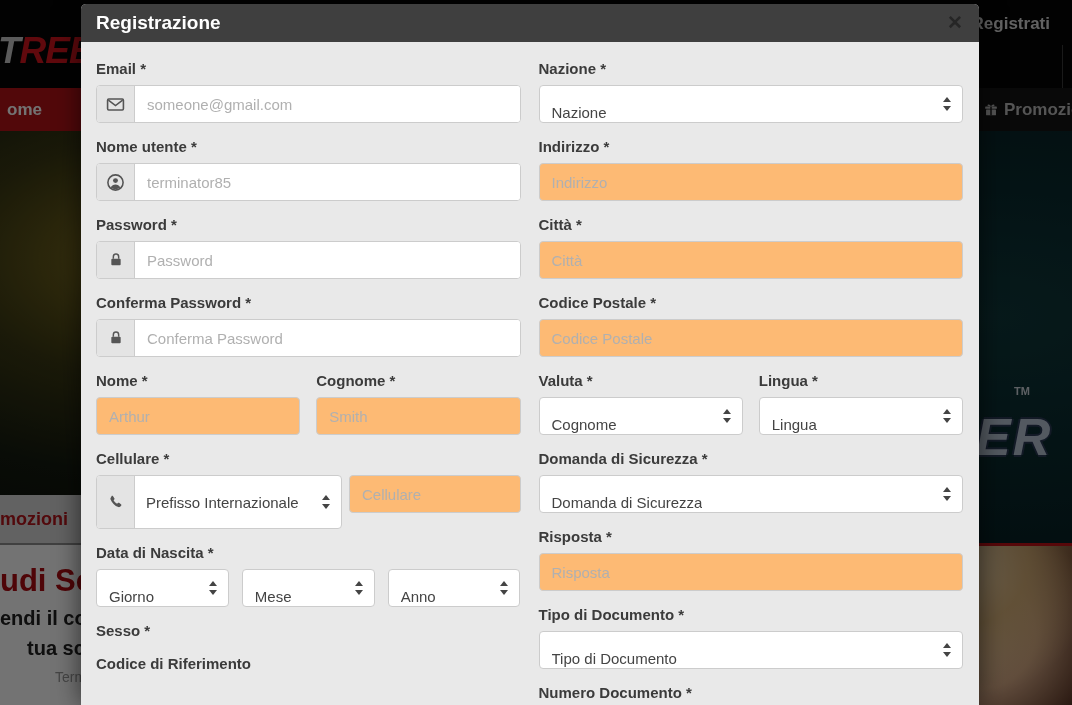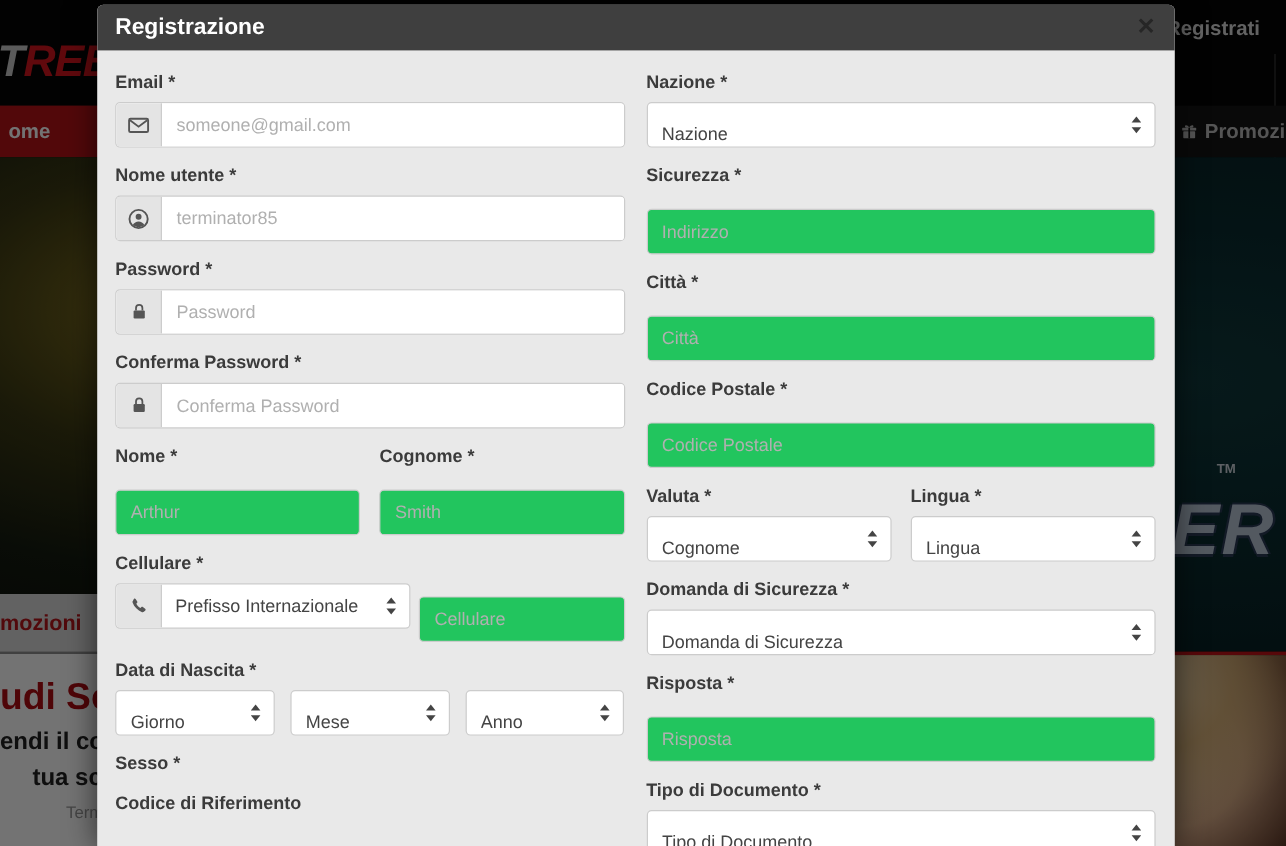--- a/index.html
+++ b/index.html
@@ -18,21 +18,21 @@
 
   .navbar { position:absolute; left:0; top:88px; width:100%; height:43px; background:#151515; }
   .nav-home { position:absolute; left:0; top:0; width:230px; height:43px; background:#b51318; color:#fff; font-weight:700; font-size:17px; line-height:43px; padding-left:7px; }
   .nav-promo { position:absolute; left:984px; top:0; height:43px; display:flex; align-items:center; gap:6px; color:#bdbdbd; font-weight:700; font-size:17px; white-space:nowrap; }
 
   .banner-left { position:absolute; left:0; top:131px; width:536px; height:364px;
     background:radial-gradient(ellipse at 28% 35%, #8a7722 0%, #3c3a14 35%, #141b10 65%, #0a0d08 100%); }
   .banner-right { position:absolute; left:536px; top:131px; width:536px; height:412px;
     background:radial-gradient(ellipse at 85% 45%, #10393c 0%, #0a2a2e 45%, #051a1d 100%); }
   .banner-tm { position:absolute; left:478px; top:254px; font-size:11px; font-weight:700; color:#cfd6dd; }
-  .banner-logo-frag { position:absolute; left:440px; top:276px; font-size:60px; font-weight:900; font-style:italic; color:#b9c5d6; text-shadow:0 2px 0 #2a3a55, 0 -2px 0 #2a3a55, 2px 0 0 #2a3a55, -2px 0 0 #2a3a55; letter-spacing:2px; }
+  .banner-logo-frag { position:absolute; left:440px; top:276px; font-size:52px; font-weight:900; font-style:italic; color:#b9c5d6; text-shadow:0 2px 0 #2a3a55, 0 -2px 0 #2a3a55, 2px 0 0 #2a3a55, -2px 0 0 #2a3a55; letter-spacing:2px; }
   .red-line { position:absolute; left:536px; top:543px; width:536px; height:3px; background:#c01318; }
   .photo { position:absolute; left:536px; top:546px; width:536px; height:159px;
     background:
       radial-gradient(circle at 80% 10%, rgba(230,210,170,.9) 0%, rgba(216,178,119,.85) 14%, rgba(216,178,119,0) 30%),
       radial-gradient(circle at 83% 55%, #e6c3a4 0%, #d8ab88 12%, rgba(216,171,136,0) 26%),
       linear-gradient(100deg, #9aa0a6 0%, #8a9096 62%, #6e4430 62%, #5a3424 100%); }
 
   .tabbar-left { position:absolute; left:0; top:495px; width:536px; height:50px; background:#d9d9d9; border-bottom:2px solid #8f8f8f; }
   .tab-promo-frag { position:absolute; left:0; top:14px; font-size:18px; font-weight:700; color:#b5161c; }
   .promo-left { position:absolute; left:0; top:545px; width:536px; height:160px; background:#ffffff; }
@@ -51,37 +51,37 @@
   .modal-title { position:absolute; left:15px; top:0; line-height:38px; color:#fff; font-size:19px; font-weight:700; }
   .modal-close { position:absolute; right:16px; top:0; line-height:38px; color:#262626; font-size:19px; font-weight:700; cursor:pointer; }
   .modal-body { padding:18px 16px 0 15px; display:flex; gap:18px; }
   .col { flex:1; min-width:0; }
 
   .group { margin-bottom:15px; }
   .group label { display:block; font-size:15px; font-weight:700; color:#3b3b3b; line-height:18px; margin-bottom:7px; }
   .row2 { display:flex; gap:16px; }
   .row2 .group { flex:1; }
 
-  .tinput { width:100%; height:38px; border:1px solid #ccc; border-radius:4px; background:#22c55e; padding:6px 12px; font-size:15px; color:#444; font-family:"Liberation Sans", sans-serif; outline:none;margin-top:11px; }
+  .tinput { width:100%; height:38px; border:1px solid #ccc; border-radius:4px; background:#fdba74; padding:6px 12px; font-size:15px; color:#444; font-family:"Liberation Sans", sans-serif; outline:none; }
   .tinput::placeholder { color:#b0b0b0; opacity:1; }
 
   .igroup { display:flex; height:38px; border:1px solid #ccc; border-radius:4px; background:#fff; overflow:hidden; }
   .igroup .addon { width:38px; flex:0 0 38px; background:#e4e4e4; border-right:1px solid #ccc; display:flex; align-items:center; justify-content:center; }
   .igroup input { border:none; flex:1; min-width:0; padding:0 12px; font-size:15px; color:#ec4899; font-family:"Liberation Sans", sans-serif; outline:none; background:#fff; }
   .igroup input::placeholder { color:#b0b0b0; opacity:1; }
 
   .fselect { position:relative; height:38px; border:1px solid #ccc; border-radius:4px; background:#fff; display:flex; align-items:center; padding:16px 26px 0 12px; font-size:15px; color:#444; cursor:pointer; }
   .fselect .val { overflow:hidden; white-space:nowrap; text-overflow:ellipsis; }
   .arrows { position:absolute; right:10px; top:50%; transform:translateY(-50%); width:9px; height:14px; }
   .arrows::before, .arrows::after { content:""; position:absolute; left:0; border-left:4.5px solid transparent; border-right:4.5px solid transparent; }
   .arrows::before { top:0; border-bottom:5.5px solid #444; }
   .arrows::after { bottom:0; border-top:5.5px solid #444; }
 
   .mobile-row { display:flex; }
-  .mobile-row .prefix-group { display:flex; flex:0 0 246px; height:38px; border:1px solid #ccc; border-radius:4px; background:#fff; overflow:hidden; }
+  .mobile-row .prefix-group { display:flex; flex:0 0 246px; height:54px; border:1px solid #ccc; border-radius:4px; background:#fff; overflow:hidden; }
   .mobile-row .prefix-group .addon { width:38px; flex:0 0 38px; background:#e4e4e4; border-right:1px solid #ccc; display:flex; align-items:center; justify-content:center; }
   .mobile-row .prefix-select { position:relative; flex:1; display:flex; align-items:center; padding:0 24px 0 11px; font-size:15px; color:#444; cursor:pointer; }
   .mobile-row .tinput { flex:1; margin-left:7px; min-width:0; }
 
   .dob-row { display:flex; gap:13px; }
   .dob-row .fselect { flex:1; }
 
   .gift-icon svg, .addon svg { display:block; }
 </style>
 </head>
@@ -256,21 +256,21 @@
 
         <div class="group">
           <label>Nazione *</label>
           <div class="fselect">
             <span class="val">Nazione</span>
             <span class="arrows"></span>
           </div>
         </div>
 
         <div class="group">
-          <label>Sicurezza *</label>
+          <label>Indirizzo *</label>
           <input class="tinput" type="text" placeholder="Indirizzo" style="">
         </div>
 
         <div class="group">
           <label>Città *</label>
           <input class="tinput" type="text" placeholder="Città" style="">
         </div>
 
         <div class="group">
           <label>Codice Postale *</label>

